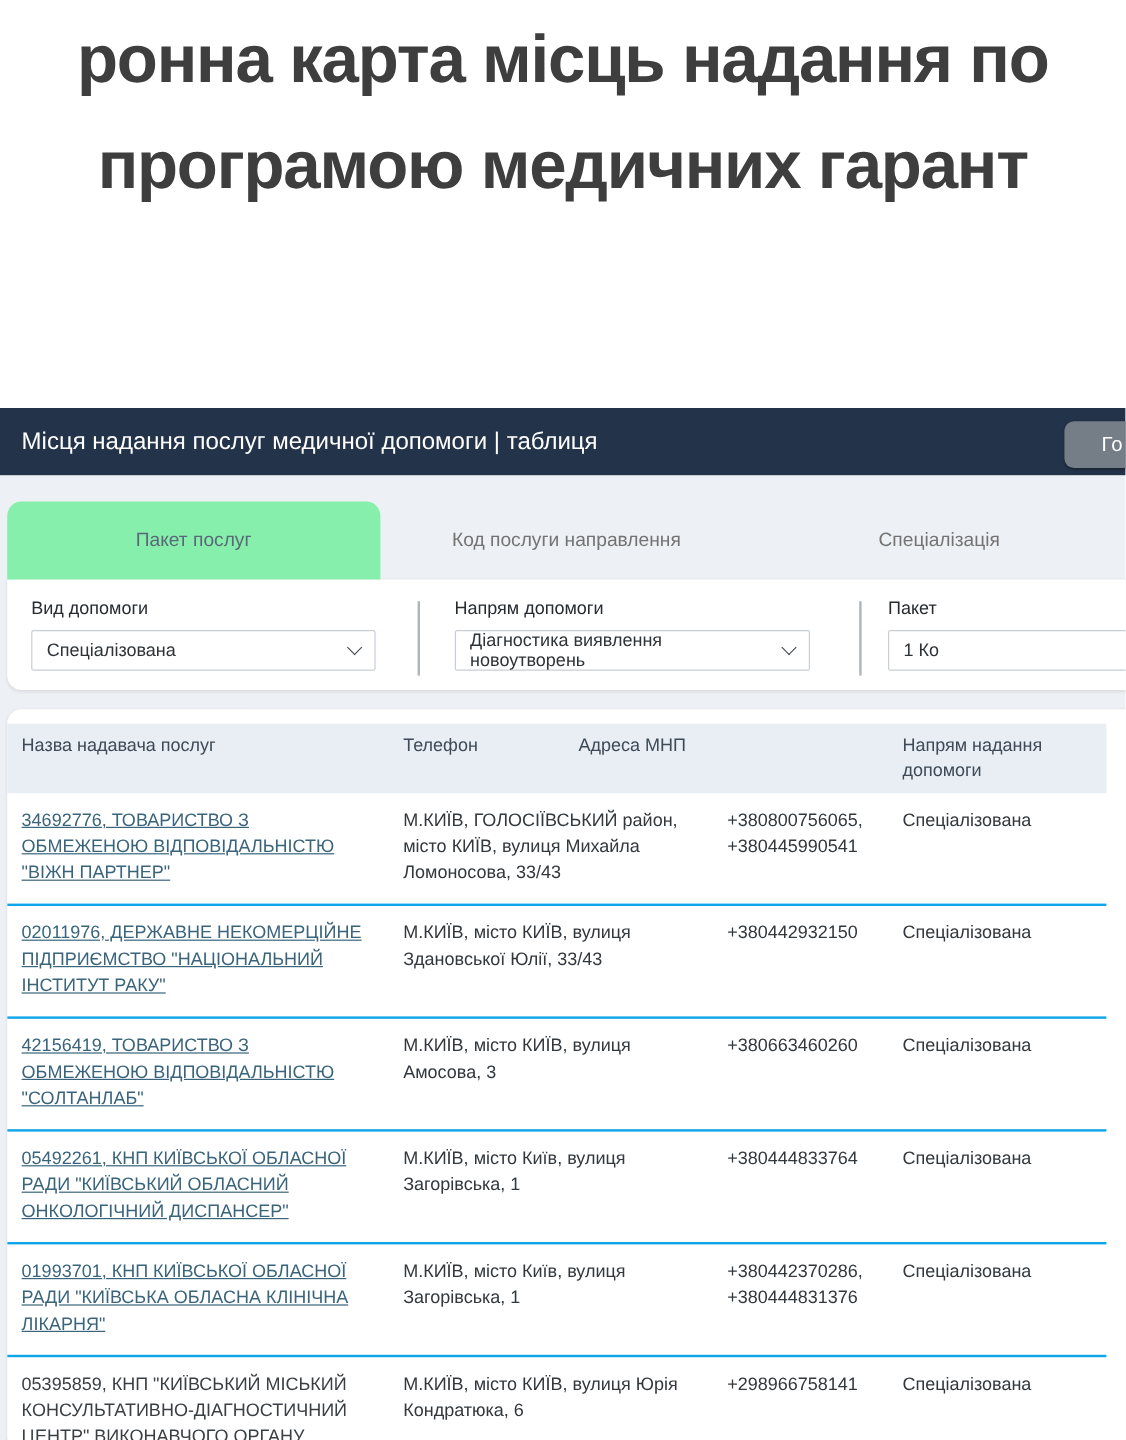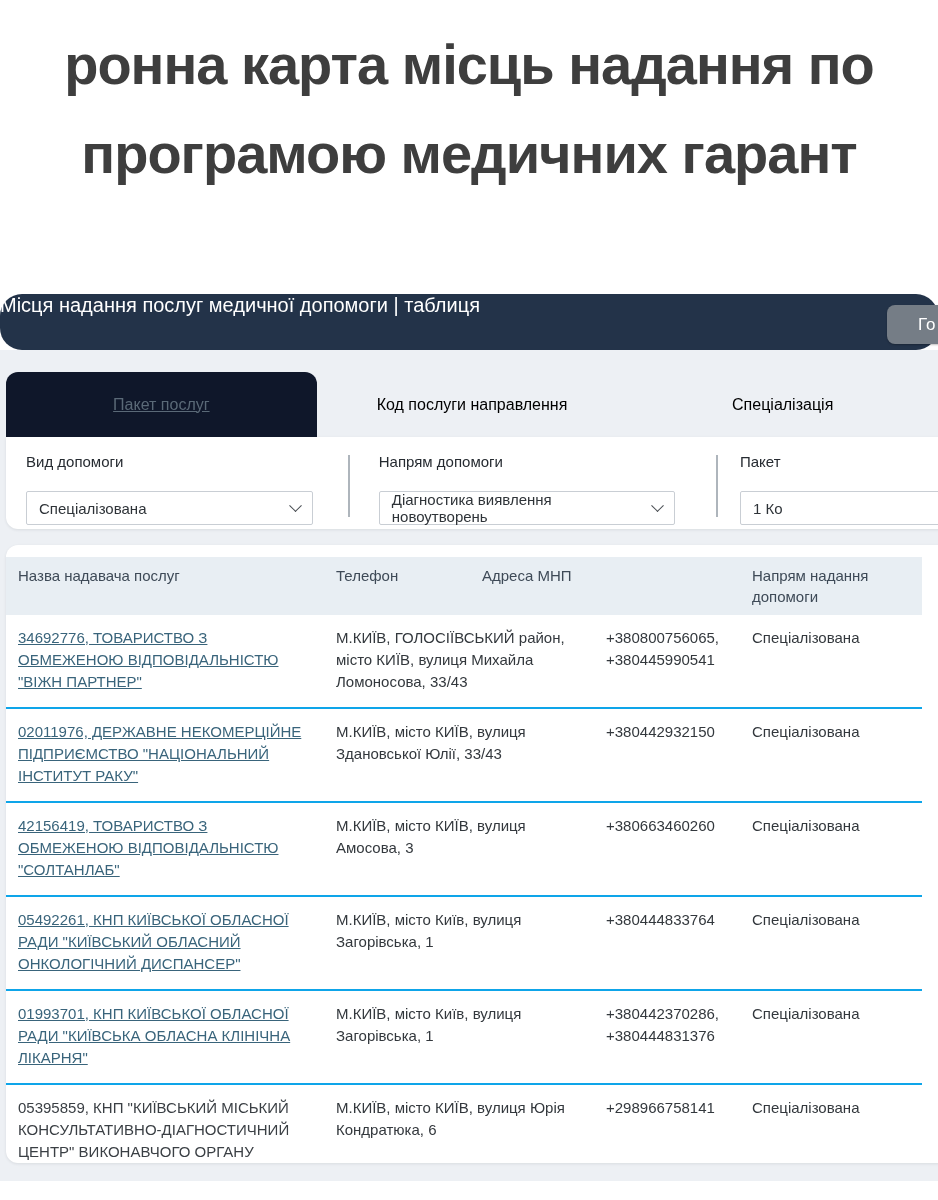--- a/index.html
+++ b/index.html
@@ -5,43 +5,43 @@
   * { box-sizing: border-box; margin: 0; padding: 0; }
   html, body { width: 938px; height: 1200px; overflow: hidden; }
   body {
     background: #ffffff;
     font-family: "Liberation Sans", sans-serif;
     position: relative;
   }
 
   
   .title-area {
-    height: 294px;
+    height: 340px;
     overflow: hidden;
-    padding-top: 20px;
+    padding-top: 4px;
     background: #fff;
   }
   .big-title {
     text-align: center;
     white-space: nowrap;
     font-size: 56px;
     font-weight: bold;
     letter-spacing: -1px;
     line-height: 89px;
     color: var(--title_color, #3e3e3e);
   }
 
   
   .navbar {
     height: 56px;
     background: var(--navbar_bg, #233349);
     display: flex;
-    padding-left: 0;
+    align-items: center;
+    padding-left: 18px;
     position: relative;
-    border-radius: 22px;
   }
   .navbar-title { color: #fff; font-size: 20px; font-weight: 400; }
   .home-btn {
     position: absolute;
     left: 887px; top: 11px;
     width: 120px; height: 39px;
     background: var(--button_bg, #757d86);
     border: none;
     border-radius: 8px;
     color: #fff;
@@ -58,43 +58,42 @@
     height: 831px;
     background: var(--section_bg, #edf0f4);
   }
 
   
   .tabs { display: flex; padding: 22px 0 0 6px; height: 87px; }
   .tab {
     width: 311px; height: 65px;
     display: flex; align-items: center; justify-content: center;
     font-size: 16px;
-    color: #000000;
+    color: #737373;
     cursor: pointer;
   }
   .tab.active {
-    background: #0f172a;
+    background: #86efac;
     border-radius: 12px 12px 0 0;
     color: #5a6977;
-    text-decoration: underline;
   }
 
   
   .filter-card {
     margin-left: 6px;
     width: 974px; height: 92px;
     background: #fff;
     border-radius: 0 12px 12px 12px;
     box-shadow: 0 1px 3px rgba(40,50,60,.10);
     display: flex;
     padding: 16px 0 0 20px;
     overflow: hidden;
   }
   .filter-group { display: flex; flex-direction: column; }
-  .filter-label { font-size: 15px; color: #262b31; margin-bottom: 21px; }
+  .filter-label { font-size: 15px; color: #262b31; margin-bottom: 9px; }
   .select {
     height: 34px;
     border: 1px solid #c9ced4;
     border-radius: 2px;
     background: #fff;
     display: flex; align-items: center; justify-content: space-between;
     padding: 0 12px;
     font-size: 15px;
     color: #2e3338;
     cursor: pointer;

